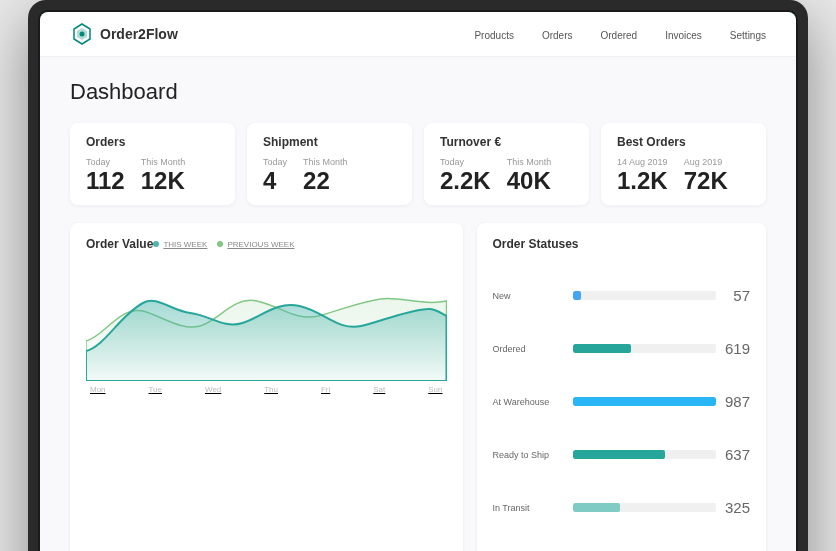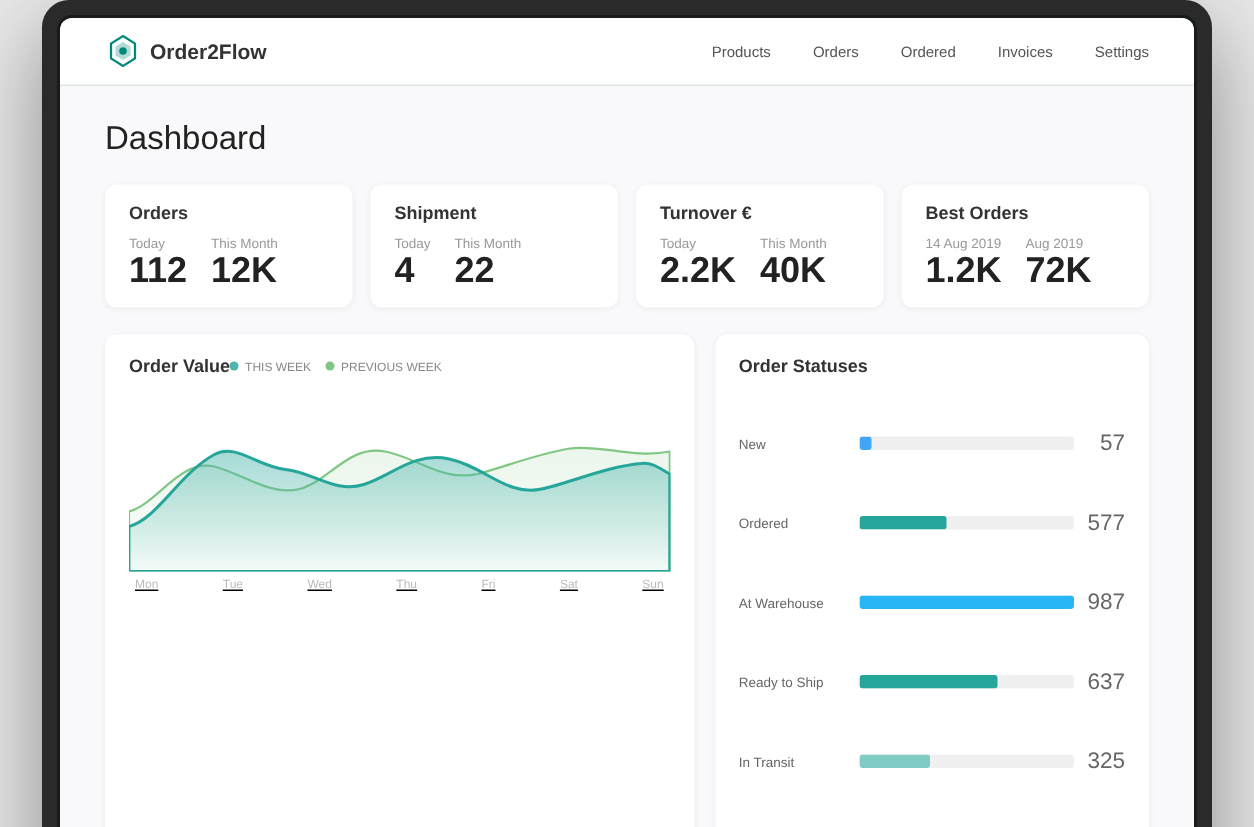--- a/index.html
+++ b/index.html
@@ -182,20 +182,21 @@
       gap: 10px;
       align-items: center;
     }
 
     .legend-item {
       display: flex;
       align-items: center;
       gap: 4px;
       font-size: 8px;
       color: #888;
+      text-decoration: underline;
     }
 
     .legend-dot {
       width: 6px;
       height: 6px;
       border-radius: 50%;
     }
 
     
     .chart-svg-container {
@@ -404,21 +405,21 @@
                   <div class="status-bar" style="width:5.8%; background:#42a5f5;"></div>
                 </div>
                 <span class="status-count">57</span>
               </div>
 
               <div class="status-row">
                 <span class="status-label">Ordered</span>
                 <div class="status-bar-bg">
                   <div class="status-bar" style="width:40.8%; background:#26a69a;"></div>
                 </div>
-                <span class="status-count">577</span>
+                <span class="status-count">619</span>
               </div>
 
               <div class="status-row">
                 <span class="status-label">At Warehouse</span>
                 <div class="status-bar-bg">
                   <div class="status-bar" style="width:100%; background:#29b6f6;"></div>
                 </div>
                 <span class="status-count">987</span>
               </div>
 

